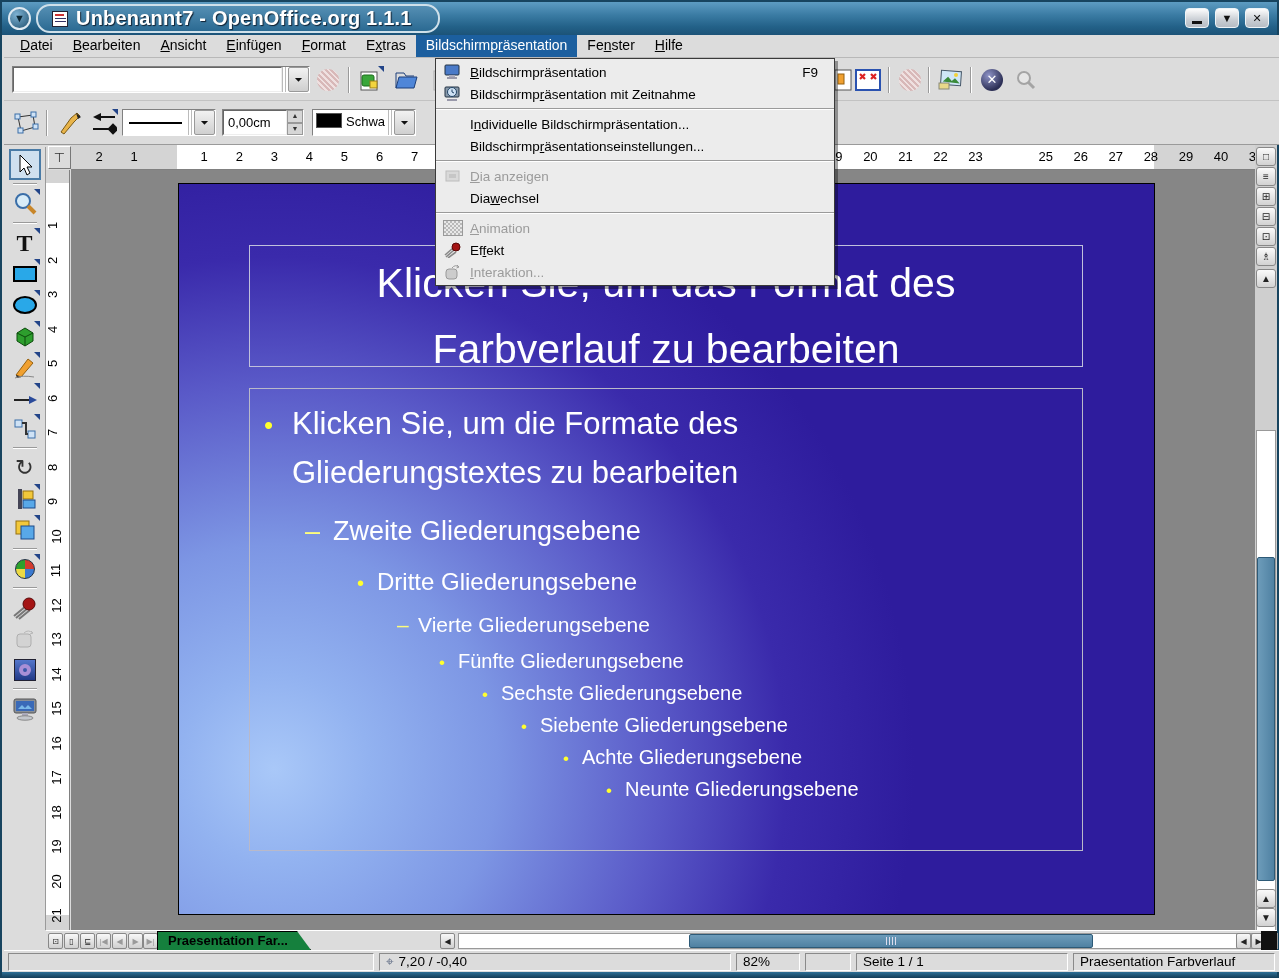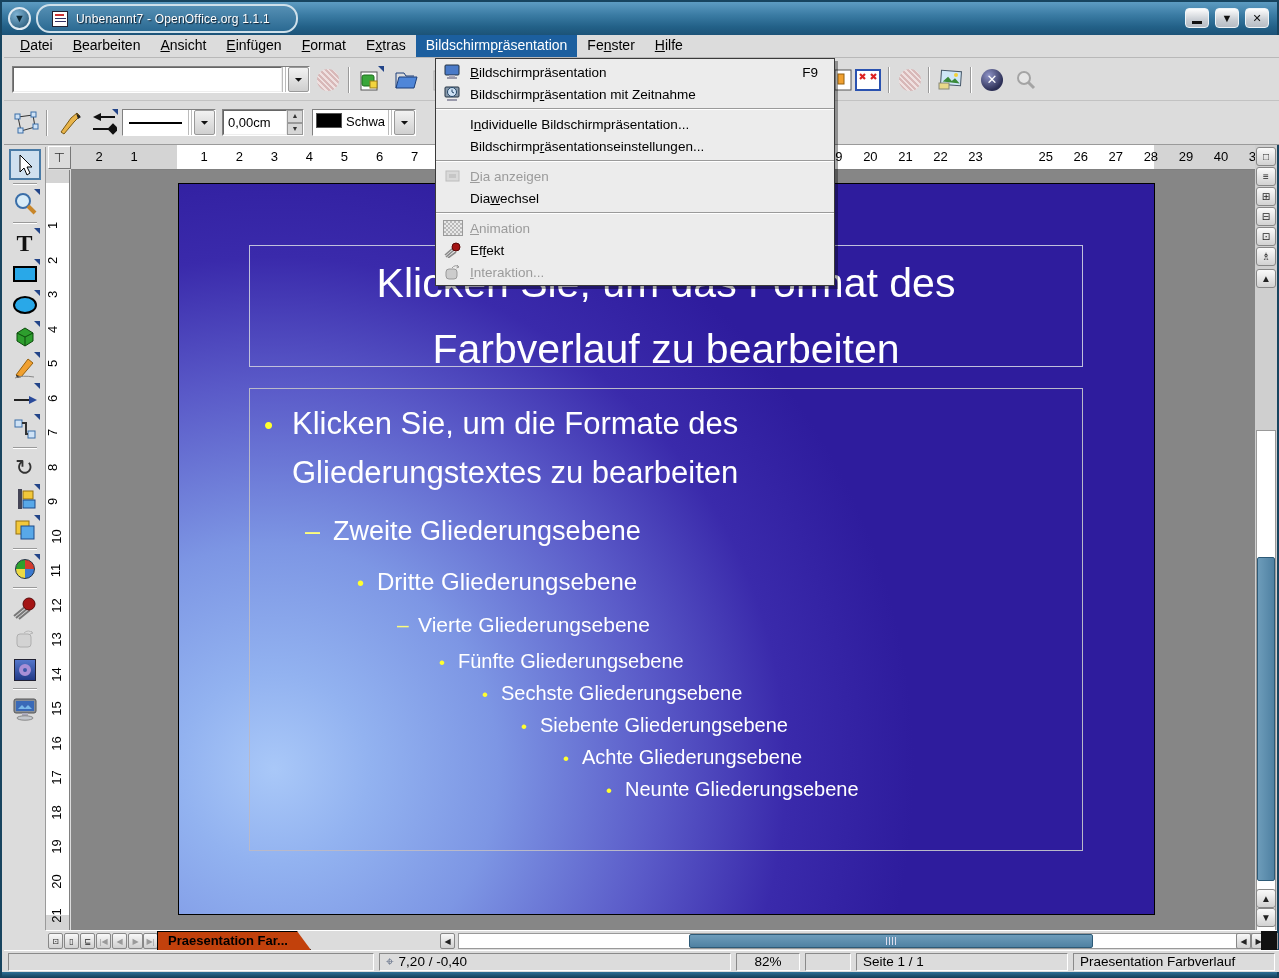--- a/index.html
+++ b/index.html
@@ -8,21 +8,21 @@
   .win { position:absolute; inset:0; background:#dcdcdc; border:2px solid #17445f; }
 
   
   .titlebar { position:absolute; left:0; top:0; width:1275px; height:33px;
     background:linear-gradient(180deg,#5d9cc2 0%,#3a7ba3 40%,#236188 75%,#1c5378 100%); }
   .sysbtn { position:absolute; left:6px; top:5px; width:23px; height:23px; border-radius:50%;
     background:radial-gradient(circle at 35% 30%,#7fb3d4,#1e506f); border:2px solid #dfeaf2; color:#0b2533;
     font-size:11px; text-align:center; line-height:19px; cursor:default; }
   .titletab { position:absolute; left:34px; top:2px; height:29px; padding:0 26px 0 14px; border-radius:14px;
     border:2px solid #cfe0ea; background:linear-gradient(180deg,#558fb4,#2b6a92); display:flex; align-items:center; gap:8px; }
-  .titletxt { color:#fff; font-weight:normal; font-size:12px; text-shadow:1px 1px 1px #123; letter-spacing:.2px; }
+  .titletxt { color:#fff; font-weight:bold; font-size:20px; text-shadow:1px 1px 1px #123; letter-spacing:.2px; }
   .appico { width:16px; height:16px; background:#fff; border:1px solid #223; position:relative; }
   .appico:before { content:""; position:absolute; left:2px; top:2px; width:9px; height:2px; background:#c33; }
   .appico:after { content:""; position:absolute; left:2px; top:6px; width:11px; height:6px;
     background:repeating-linear-gradient(180deg,#336 0 1px,transparent 1px 3px); }
   .winbtns { position:absolute; right:8px; top:6px; display:flex; gap:6px; }
   .wbtn { width:24px; height:20px; border-radius:4px; border:1px solid #eef4f8;
     background:linear-gradient(180deg,#fdfdfd,#c9ced4 60%,#b6bcc4); color:#111; font-size:11px; font-weight:bold;
     display:flex; align-items:center; justify-content:center; }
   .minbar { width:10px; height:3px; background:#111; margin-top:8px; }
 
@@ -129,21 +129,21 @@
     border:1px solid #888; border-radius:3px; font-size:10px; color:#222; display:flex; align-items:center; justify-content:center; }
   .vtrack { position:absolute; left:1px; top:285px; width:20px; height:620px; background:#fff; border:1px solid #999; }
   .vthumb { position:absolute; left:0px; top:126px; width:18px; height:324px; border-radius:2px;
     background:linear-gradient(90deg,#6d9cba,#4f81a2); border:1px solid #2d5a77; }
 
   
   .tabbar { position:absolute; left:44px; top:928px; width:1231px; height:20px; background:#dcdcdc; border-top:1px solid #fff; }
   .minibtn { position:absolute; top:2px; width:15px; height:16px; background:linear-gradient(180deg,#f8f8f8,#d0d0d0);
     border:1px solid #888; border-radius:2px; font-size:8px; color:#222; display:flex; align-items:center; justify-content:center; }
   .minibtn.gray { color:#9a9a9a; }
-  .sheettab { position:absolute; left:111px; top:0; height:19px; padding:0 22px 0 10px; background:#c2410c;
+  .sheettab { position:absolute; left:111px; top:0; height:19px; padding:0 22px 0 10px; background:#15803d;
     border:1px solid #000; border-bottom:none; clip-path:polygon(0 0,calc(100% - 14px) 0,100% 100%,0 100%);
     font-weight:bold; font-size:13px; line-height:18px; }
   .htrack { position:absolute; left:412px; top:2px; width:820px; height:16px; background:#fff; border:1px solid #999; }
   .hthumb { position:absolute; left:230px; top:0; width:404px; height:14px; border-radius:2px;
     background:linear-gradient(180deg,#6d9cba,#4f81a2); border:1px solid #2d5a77; display:flex; align-items:center; justify-content:center; }
   .hthumb i { width:10px; height:8px; background:repeating-linear-gradient(90deg,#dde 0 1px,transparent 1px 3px); }
   .corner-notch { position:absolute; right:0; top:0; width:16px; height:20px; background:#111; }
 
   
   .statusbar { position:absolute; left:2px; top:948px; width:1275px; height:22px; background:#dcdcdc;
@@ -648,21 +648,21 @@
     <div class="minibtn" style="left:1205px;">▶</div>
     <div class="corner-notch"></div>
   </div>
 
   <div class="statusbar">
     <div class="sfield" style="width:366px;"></div>
     <div class="sfield" style="width:352px;">
       <span style="color:#67738a;">⌖</span>
       <span>7,20 / -0,40</span>
     </div>
-    <div class="sfield" style="width:64px; justify-content:center;">
+    <div class="sfield" style="width:64px; ">
       <span>82%</span>
     </div>
     <div class="sfield" style="width:46px;"></div>
     <div class="sfield" style="width:212px;">
       <span>Seite 1 / 1</span>
     </div>
     <div class="sfield" style="flex:1;">
       <span>Praesentation Farbverlauf</span>
     </div>
   </div>

